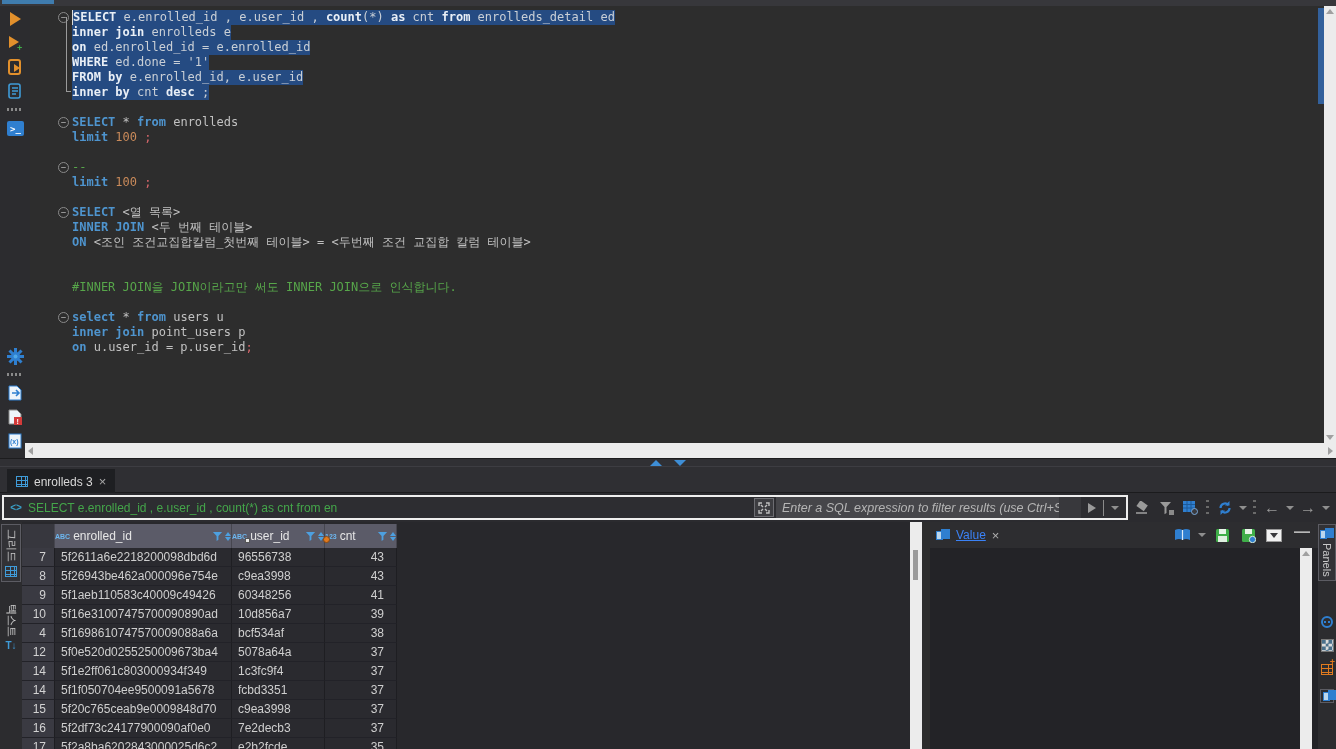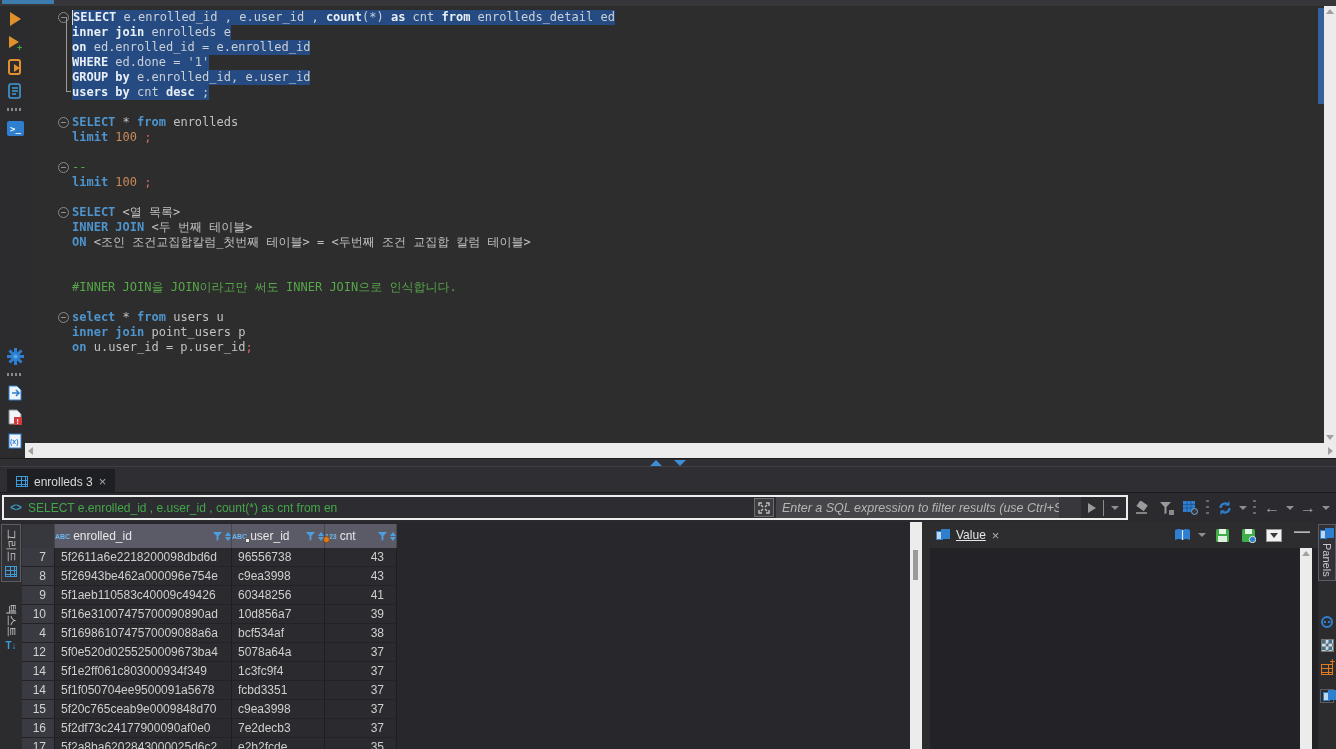--- a/index.html
+++ b/index.html
@@ -118,21 +118,21 @@
   .c-uid { width:93px; background:#2a2a2f; }
   .c-cnt { width:72px; background:#2a2a2f; text-align:right; padding-right:12px; }
 
   #grid-vscroll { left:910px; top:522px; width:12px; height:227px; }
   #grid-vthumb { position:absolute; left:3px; top:28px; width:5px; height:30px; background:#9a9a9a; }
 
   
   #value-panel { left:930px; top:522px; width:388px; height:227px; background:#232327; }
   #value-header { position:absolute; left:0; top:0; width:388px; height:26px; background:#2d2d30;
     display:flex; align-items:center; padding:0 6px; gap:6px; }
-  #value-header .ttl { color:#e5e5e5; font-size:12px;text-decoration:underline; }
+  #value-header .ttl { color:#3b82f6; font-size:12px;text-decoration:underline; }
   #value-header .close { color:#b0b0b0; font-size:13px; margin-right:4px; }
   #value-content { position:absolute; left:0; top:26px; width:370px; height:201px; background:#242428;
     color:#a4a4aa; font-family:"DejaVu Sans Mono", monospace; font-size:12.5px; padding:6px 0 0 22px; }
   #value-vscroll { left:1300px; top:548px; width:12px; height:201px; display:flex; justify-content:center; padding-top:3px; }
   .panels-ic { position:relative; width:14px; height:12px; }
   .panels-ic .a { position:absolute; left:0; top:2px; width:7px; height:9px; background:#bcd7ee; border:1px solid #2f7fd0; }
   .panels-ic .b { position:absolute; left:5px; top:0; width:9px; height:10px; background:#2f7fd0; }
 
   
   #right-sidebar { left:1318px; top:522px; width:18px; height:227px; background:#2c2c2f;
@@ -230,22 +230,22 @@
     </div>
     <div style="height:6px"></div>
   </div>
 
   <div class="abs" id="editor">
     <div id="editor-lines">
         <div class="ed-line sel"><span class="gutter"><span class="fold">−</span></span><span class="linetext caret-left"><span class="tk-kw">SELECT</span><span class="tk-id"> e.enrolled_id , e.user_id , </span><span class="tk-kw">count</span><span class="tk-id">(*) </span><span class="tk-kw">as</span><span class="tk-id"> cnt </span><span class="tk-kw">from</span><span class="tk-id"> enrolleds_detail ed</span></span></div>
         <div class="ed-line sel"><span class="gutter"></span><span class="linetext"><span class="tk-kw">inner join</span><span class="tk-id"> enrolleds e</span></span></div>
         <div class="ed-line sel"><span class="gutter"></span><span class="linetext"><span class="tk-kw">on</span><span class="tk-id"> ed.enrolled_id = e.enrolled_id</span></span></div>
         <div class="ed-line sel"><span class="gutter"></span><span class="linetext"><span class="tk-kw">WHERE</span><span class="tk-id"> ed.done = </span><span class="tk-str">'1'</span></span></div>
-        <div class="ed-line sel"><span class="gutter"></span><span class="linetext"><span class="tk-kw">GROUP by</span><span class="tk-id"> e.enrolled_id, e.user_id</span></span></div>
-        <div class="ed-line sel"><span class="gutter"></span><span class="linetext"><span class="tk-kw">users by</span><span class="tk-id"> cnt </span><span class="tk-kw">desc</span><span class="tk-id"> </span><span class="tk-p">;</span></span></div>
+        <div class="ed-line sel"><span class="gutter"></span><span class="linetext"><span class="tk-kw">FROM by</span><span class="tk-id"> e.enrolled_id, e.user_id</span></span></div>
+        <div class="ed-line sel"><span class="gutter"></span><span class="linetext"><span class="tk-kw">inner by</span><span class="tk-id"> cnt </span><span class="tk-kw">desc</span><span class="tk-id"> </span><span class="tk-p">;</span></span></div>
         <div class="ed-line"><span class="gutter"></span><span class="linetext"></span></div>
         <div class="ed-line"><span class="gutter"><span class="fold">−</span></span><span class="linetext"><span class="tk-kw">SELECT</span><span class="tk-id"> * </span><span class="tk-kw">from</span><span class="tk-id"> enrolleds</span></span></div>
         <div class="ed-line"><span class="gutter"></span><span class="linetext"><span class="tk-kw">limit</span><span class="tk-id"> </span><span class="tk-num">100</span><span class="tk-id"> </span><span class="tk-p">;</span></span></div>
         <div class="ed-line"><span class="gutter"></span><span class="linetext"></span></div>
         <div class="ed-line"><span class="gutter"><span class="fold">−</span></span><span class="linetext"><span class="tk-com">--</span></span></div>
         <div class="ed-line"><span class="gutter"></span><span class="linetext"><span class="tk-kw">limit</span><span class="tk-id"> </span><span class="tk-num">100</span><span class="tk-id"> </span><span class="tk-p">;</span></span></div>
         <div class="ed-line"><span class="gutter"></span><span class="linetext"></span></div>
         <div class="ed-line"><span class="gutter"><span class="fold">−</span></span><span class="linetext"><span class="tk-kw">SELECT</span><span class="tk-id"> &lt;열 목록&gt;</span></span></div>
         <div class="ed-line"><span class="gutter"></span><span class="linetext"><span class="tk-kw">INNER JOIN</span><span class="tk-id"> &lt;두 번째 테이블&gt;</span></span></div>
         <div class="ed-line"><span class="gutter"></span><span class="linetext"><span class="tk-kw">ON</span><span class="tk-id"> &lt;조인 조건교집합칼럼_첫번째 테이블&gt; = &lt;두번째 조건 교집합 칼럼 테이블&gt;</span></span></div>

